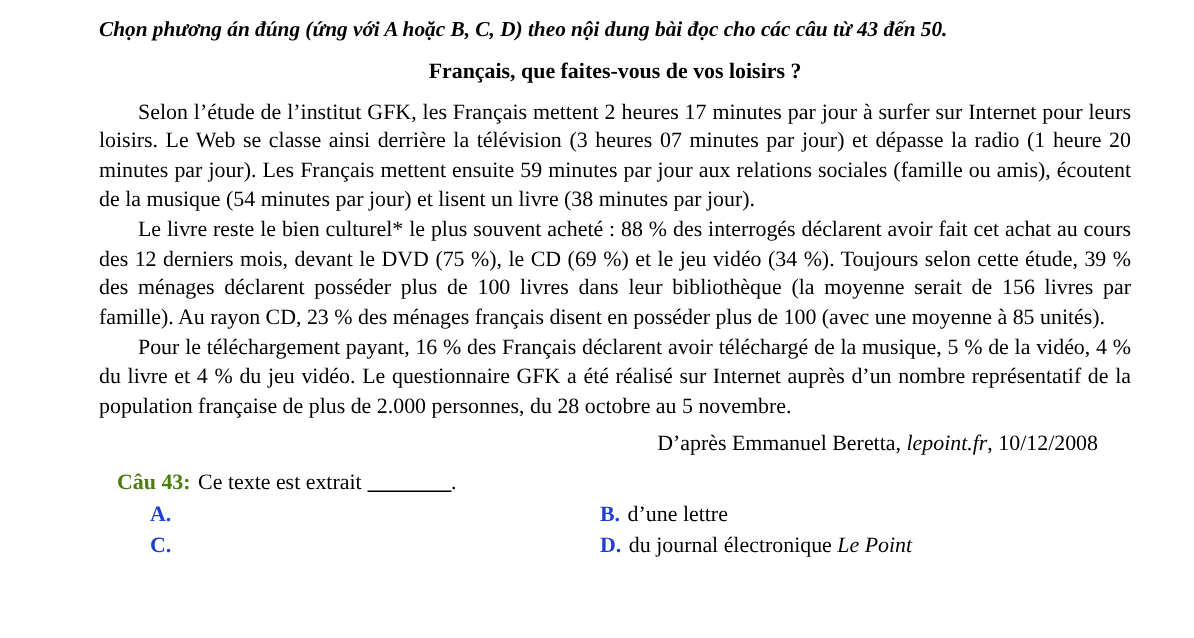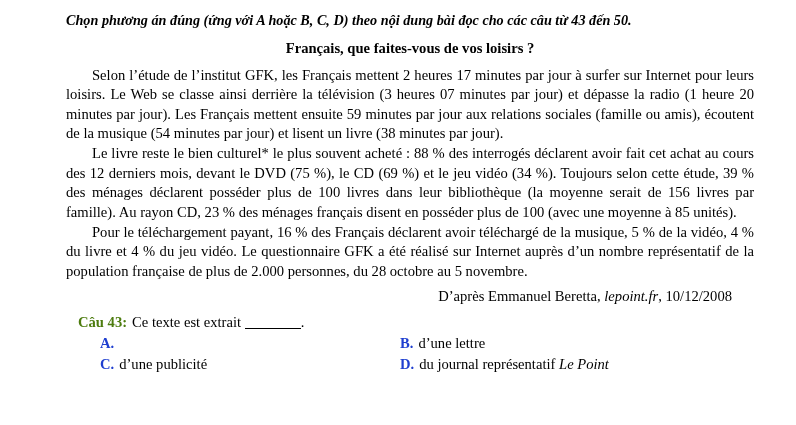--- a/index.html
+++ b/index.html
@@ -128,23 +128,22 @@
           <span class="opt-letter">A.</span>
         </div>
         <div class="opt col-b">
           <span class="opt-letter">B.</span>
           <span class="opt-text">d’une lettre</span>
         </div>
       </div>
       <div class="opt-row">
         <div class="opt col-a">
           <span class="opt-letter">C.</span>
-          <span class="opt-text">d’une publicité</span>
         </div>
         <div class="opt col-b">
           <span class="opt-letter">D.</span>
-          <span class="opt-text"><span>du journal représentatif </span><span class="italic">Le Point</span></span>
+          <span class="opt-text"><span>du journal électronique </span><span class="italic">Le Point</span></span>
         </div>
       </div>
     </div>
   </div>
 
 </div>
 
 </body></html>

